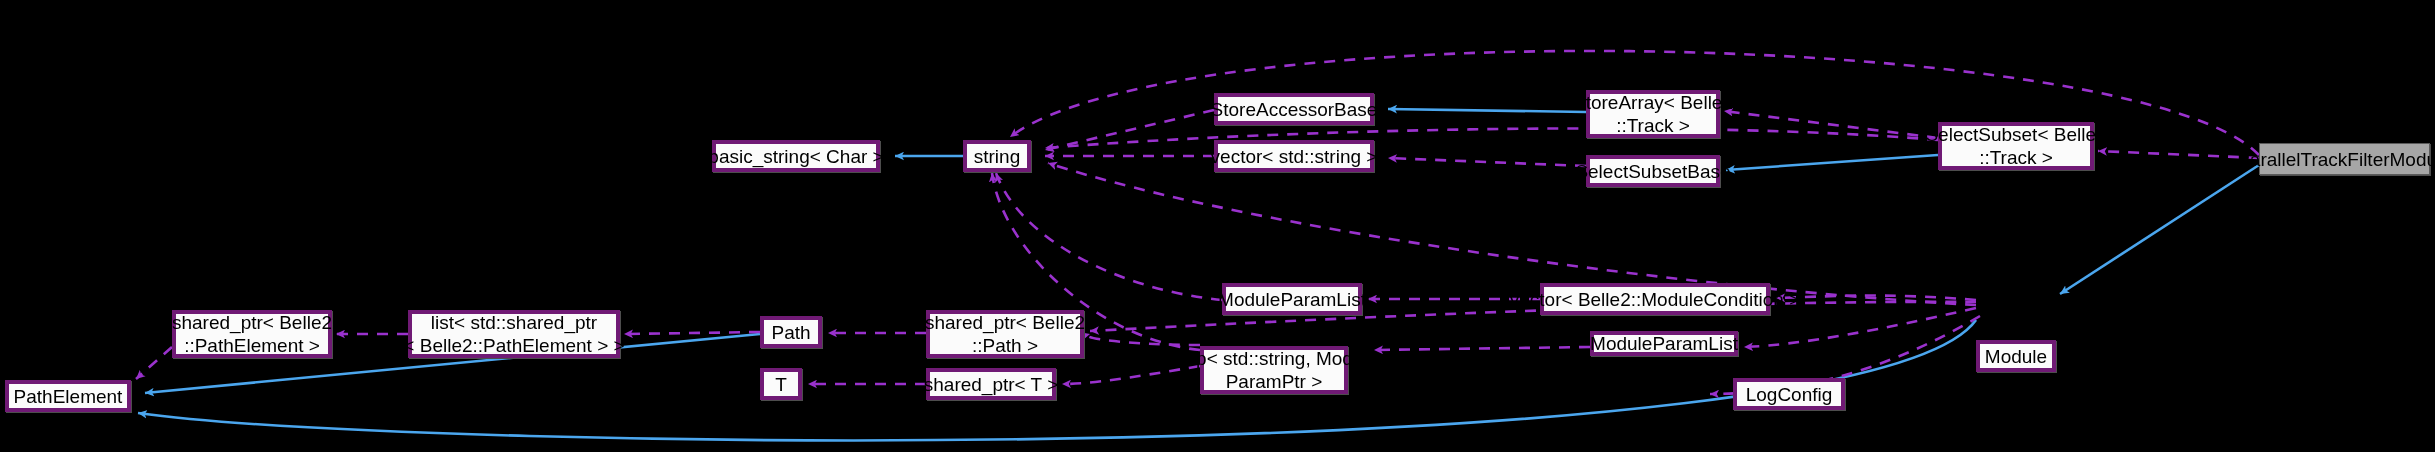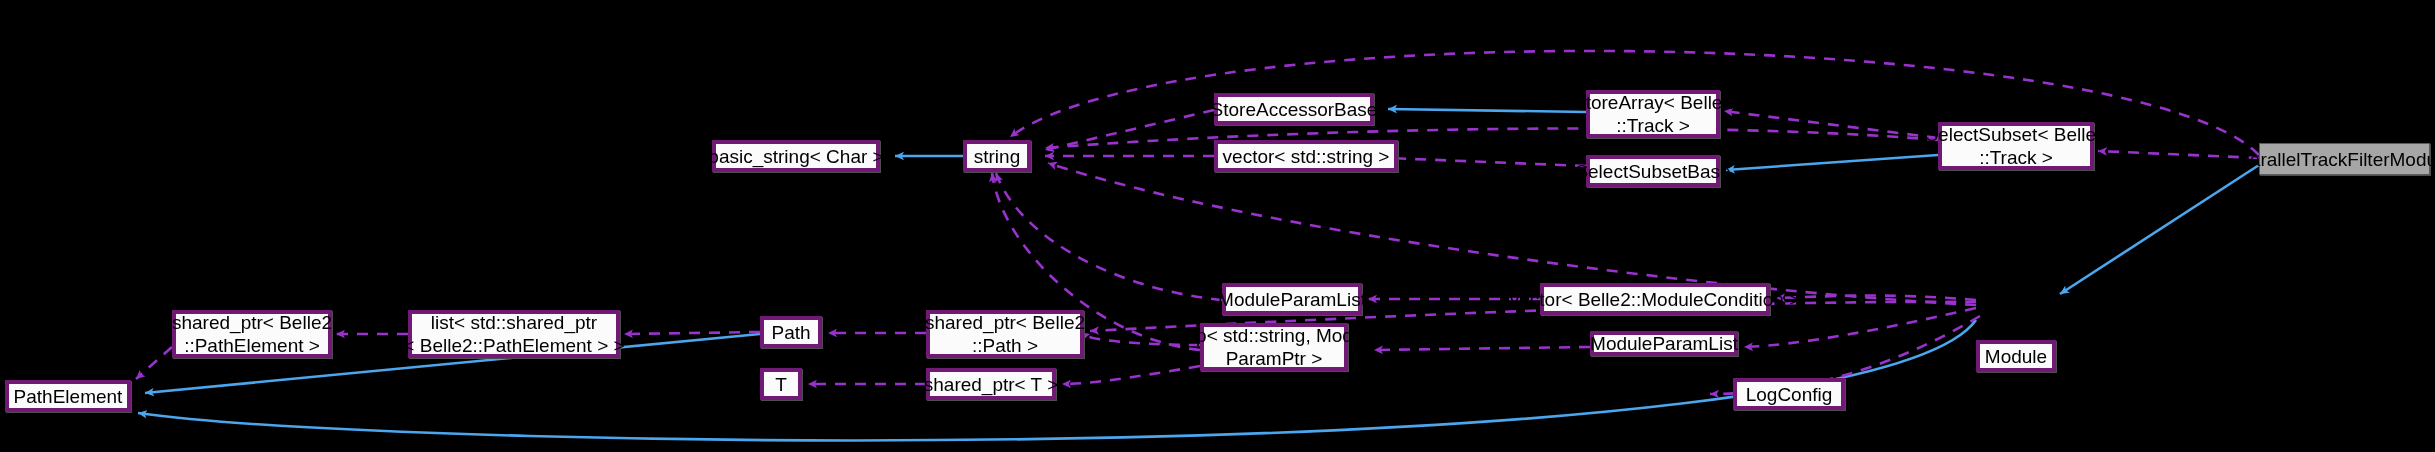--- a/index.html
+++ b/index.html
@@ -73,23 +73,23 @@
       <div class="node" style="left: 408px; top: 310px; width: 212px; height: 48px;">list&lt; std::shared_ptr
 &lt; Belle2::PathElement &gt; &gt;</div>
       <div class="node" style="left: 760px; top: 316px; width: 62px; height: 32px;">Path</div>
       <div class="node" style="left: 760px; top: 368px; width: 42px; height: 32px;">T</div>
       <div class="node" style="left: 926px; top: 310px; width: 158px; height: 48px;">shared_ptr&lt; Belle2
 ::Path &gt;</div>
       <div class="node" style="left: 926px; top: 368px; width: 130px; height: 32px; text-align: center;">shared_ptr&lt; T &gt;</div>
       <div class="node" style="left: 712px; top: 140px; width: 168px; height: 32px;">basic_string&lt; Char &gt;</div>
       <div class="node" style="left: 963px; top: 140px; width: 68px; height: 32px;">string</div>
       <div class="node" style="left: 1214px; top: 93px; width: 160px; height: 32px;">StoreAccessorBase</div>
-      <div class="node" style="left: 1214px; top: 140px; width: 184px; height: 32px;">vector&lt; std::string &gt;</div>
+      <div class="node" style="left: 1214px; top: 140px; width: 160px; height: 32px;">vector&lt; std::string &gt;</div>
       <div class="node" style="left: 1222px; top: 283px; width: 140px; height: 32px;">ModuleParamList</div>
-      <div class="node" style="left: 1200px; top: 323px; width: 148px; height: 48px;">map&lt; std::string, Module
+      <div class="node" style="left: 1200px; top: 346px; width: 148px; height: 48px;">map&lt; std::string, Module
 ParamPtr &gt;</div>
       <div class="node" style="left: 1586px; top: 90px; width: 134px; height: 48px;">StoreArray&lt; Belle2
 ::Track &gt;</div>
       <div class="node" style="left: 1586px; top: 155px; width: 134px; height: 32px;">SelectSubsetBase</div>
       <div class="node" style="left: 1540px; top: 283px; width: 230px; height: 32px;">vector&lt; Belle2::ModuleCondition &gt;</div>
       <div class="node" style="left: 1590px; top: 331px; width: 148px; height: 25px;">ModuleParamList</div>
       <div class="node" style="left: 1696px; top: 378px; width: 112px; height: 32px; margin-left: 37px;">LogConfig</div>
       <div class="node" style="left: 1938px; top: 122px; width: 156px; height: 48px;">SelectSubset&lt; Belle2
 ::Track &gt;</div>
       <div class="node" style="left: 1976px; top: 294px; width: 80px; height: 32px; margin-top: 46px;">Module</div>

